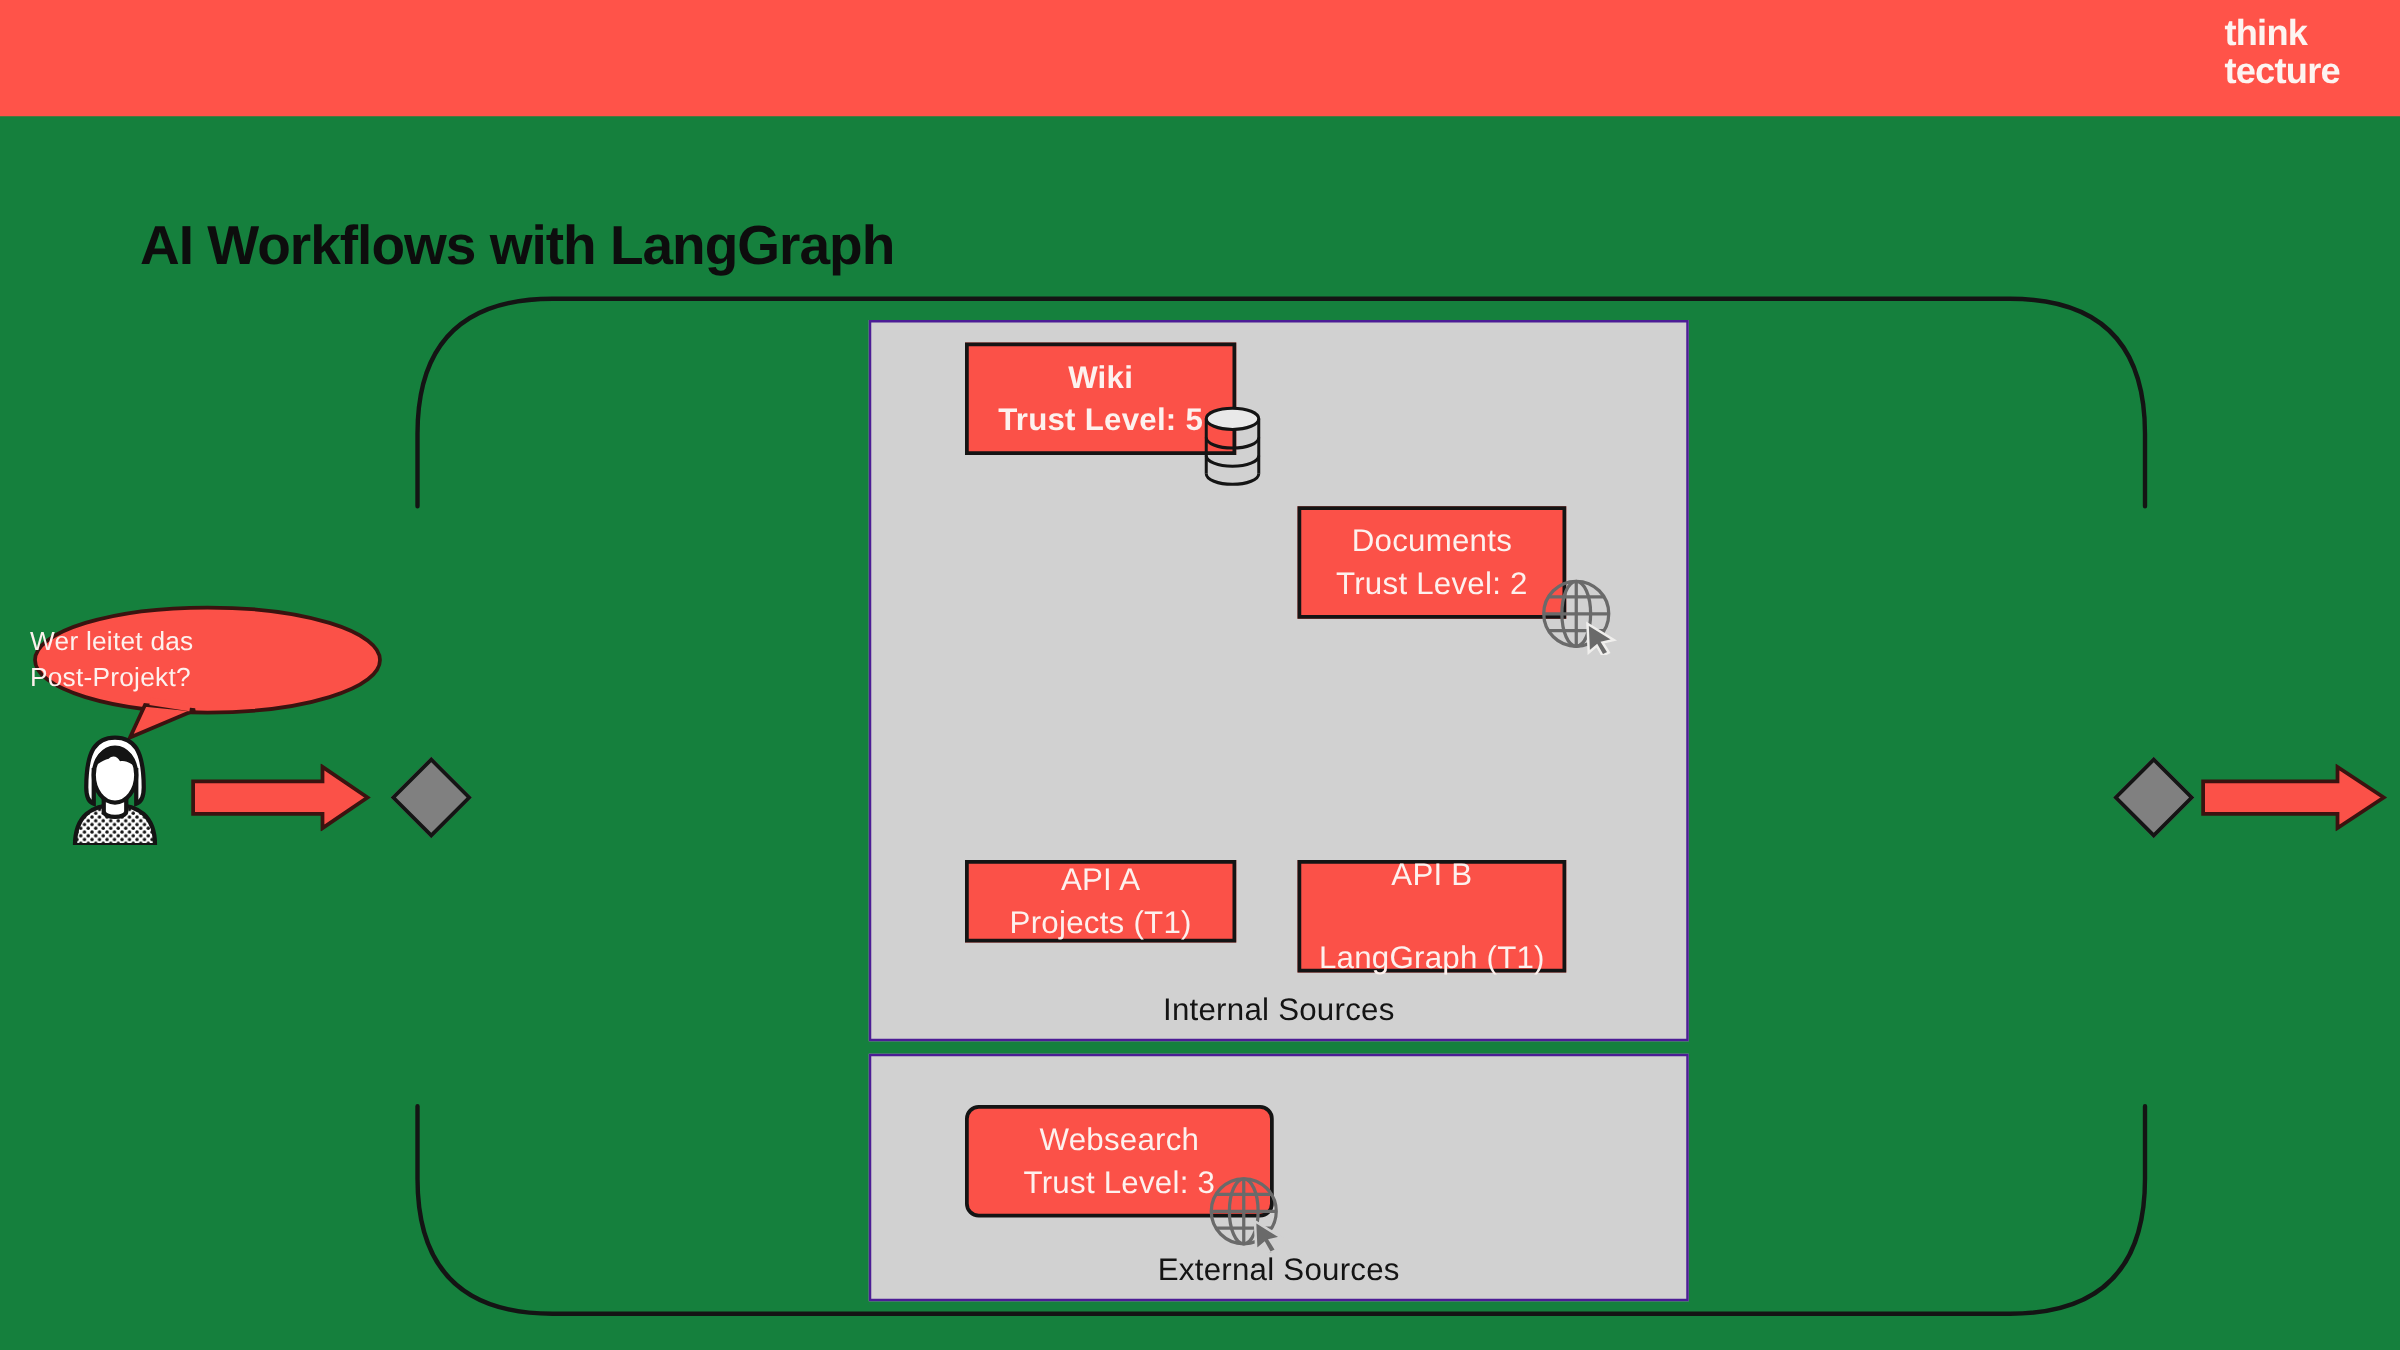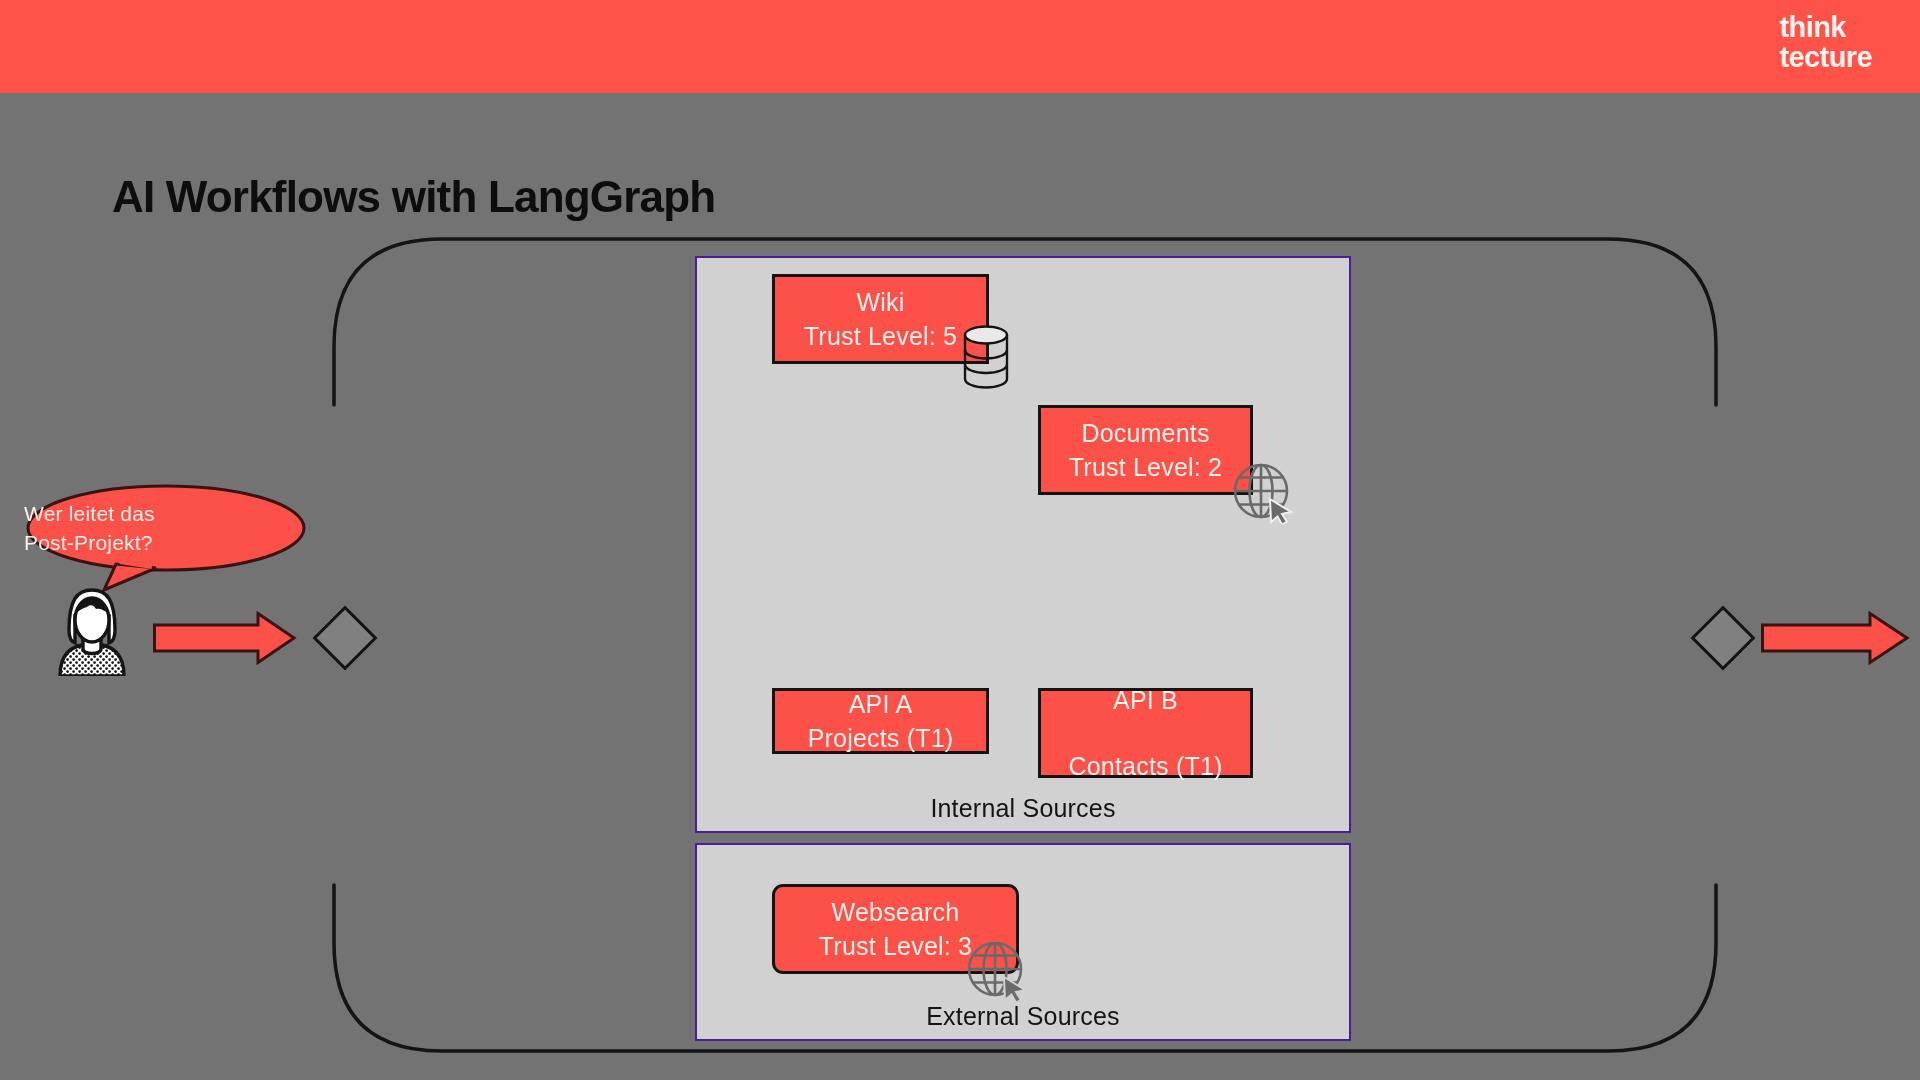--- a/index.html
+++ b/index.html
@@ -9,21 +9,21 @@
     height: 1080px;
     overflow: hidden;
     background: #f8f6f4;
     font-family: "Liberation Sans", sans-serif;
   }
 
   #slide {
     position: relative;
     width: 1920px;
     height: 1080px;
-    background: #737373;
+    background: #15803d;
   }
 
   
   #header-bar {
     position: absolute;
     left: 0; top: 0;
     width: 1920px; height: 93px;
     background: #ff5349;
   }
 
@@ -96,21 +96,21 @@
     flex-direction: column;
     align-items: center;
     justify-content: center;
     color: #fdf1ee;
     font-size: 25px;
     line-height: 34px;
     letter-spacing: 0.2px;
     text-align: center;
     z-index: 3;
   }
-  #node-wiki      { left: 772px; top: 274px;  width: 217px; height: 90px; }
+  #node-wiki      { left: 772px; top: 274px;  width: 217px; height: 90px; font-weight: bold; }
   #node-documents { left: 1038px; top: 405px; width: 215px; height: 90px; }
   #node-api-a     { left: 772px; top: 688px;  width: 217px; height: 66px; }
   #node-api-b     { left: 1038px; top: 688px; width: 215px; height: 90px; gap: 32px; }
   #node-websearch { left: 772px; top: 884px;  width: 247px; height: 90px; border-radius: 11px; }
 
   
   .node-icon {
     position: absolute;
     z-index: 4;
   }
@@ -221,21 +221,21 @@
     <span>Trust Level: 2</span>
   </div>
 
   <div class="source-node" id="node-api-a">
     <span>API A</span>
     <span>Projects (T1)</span>
   </div>
 
   <div class="source-node" id="node-api-b">
     <span>API B</span>
-    <span>Contacts (T1)</span>
+    <span>LangGraph (T1)</span>
   </div>
 
   <div class="source-node" id="node-websearch">
     <span>Websearch</span>
     <span>Trust Level: 3</span>
   </div>
 
   <svg class="node-icon" id="icon-database" viewBox="0 0 48 66" width="48" height="66" fill="none">
     <ellipse cx="24" cy="11" rx="21" ry="8.5" fill="#e9e9e9" stroke="#141414" stroke-width="2.4"></ellipse>
     <path d="M 3 11 L 3 55" stroke="#141414" stroke-width="2.4"></path>

